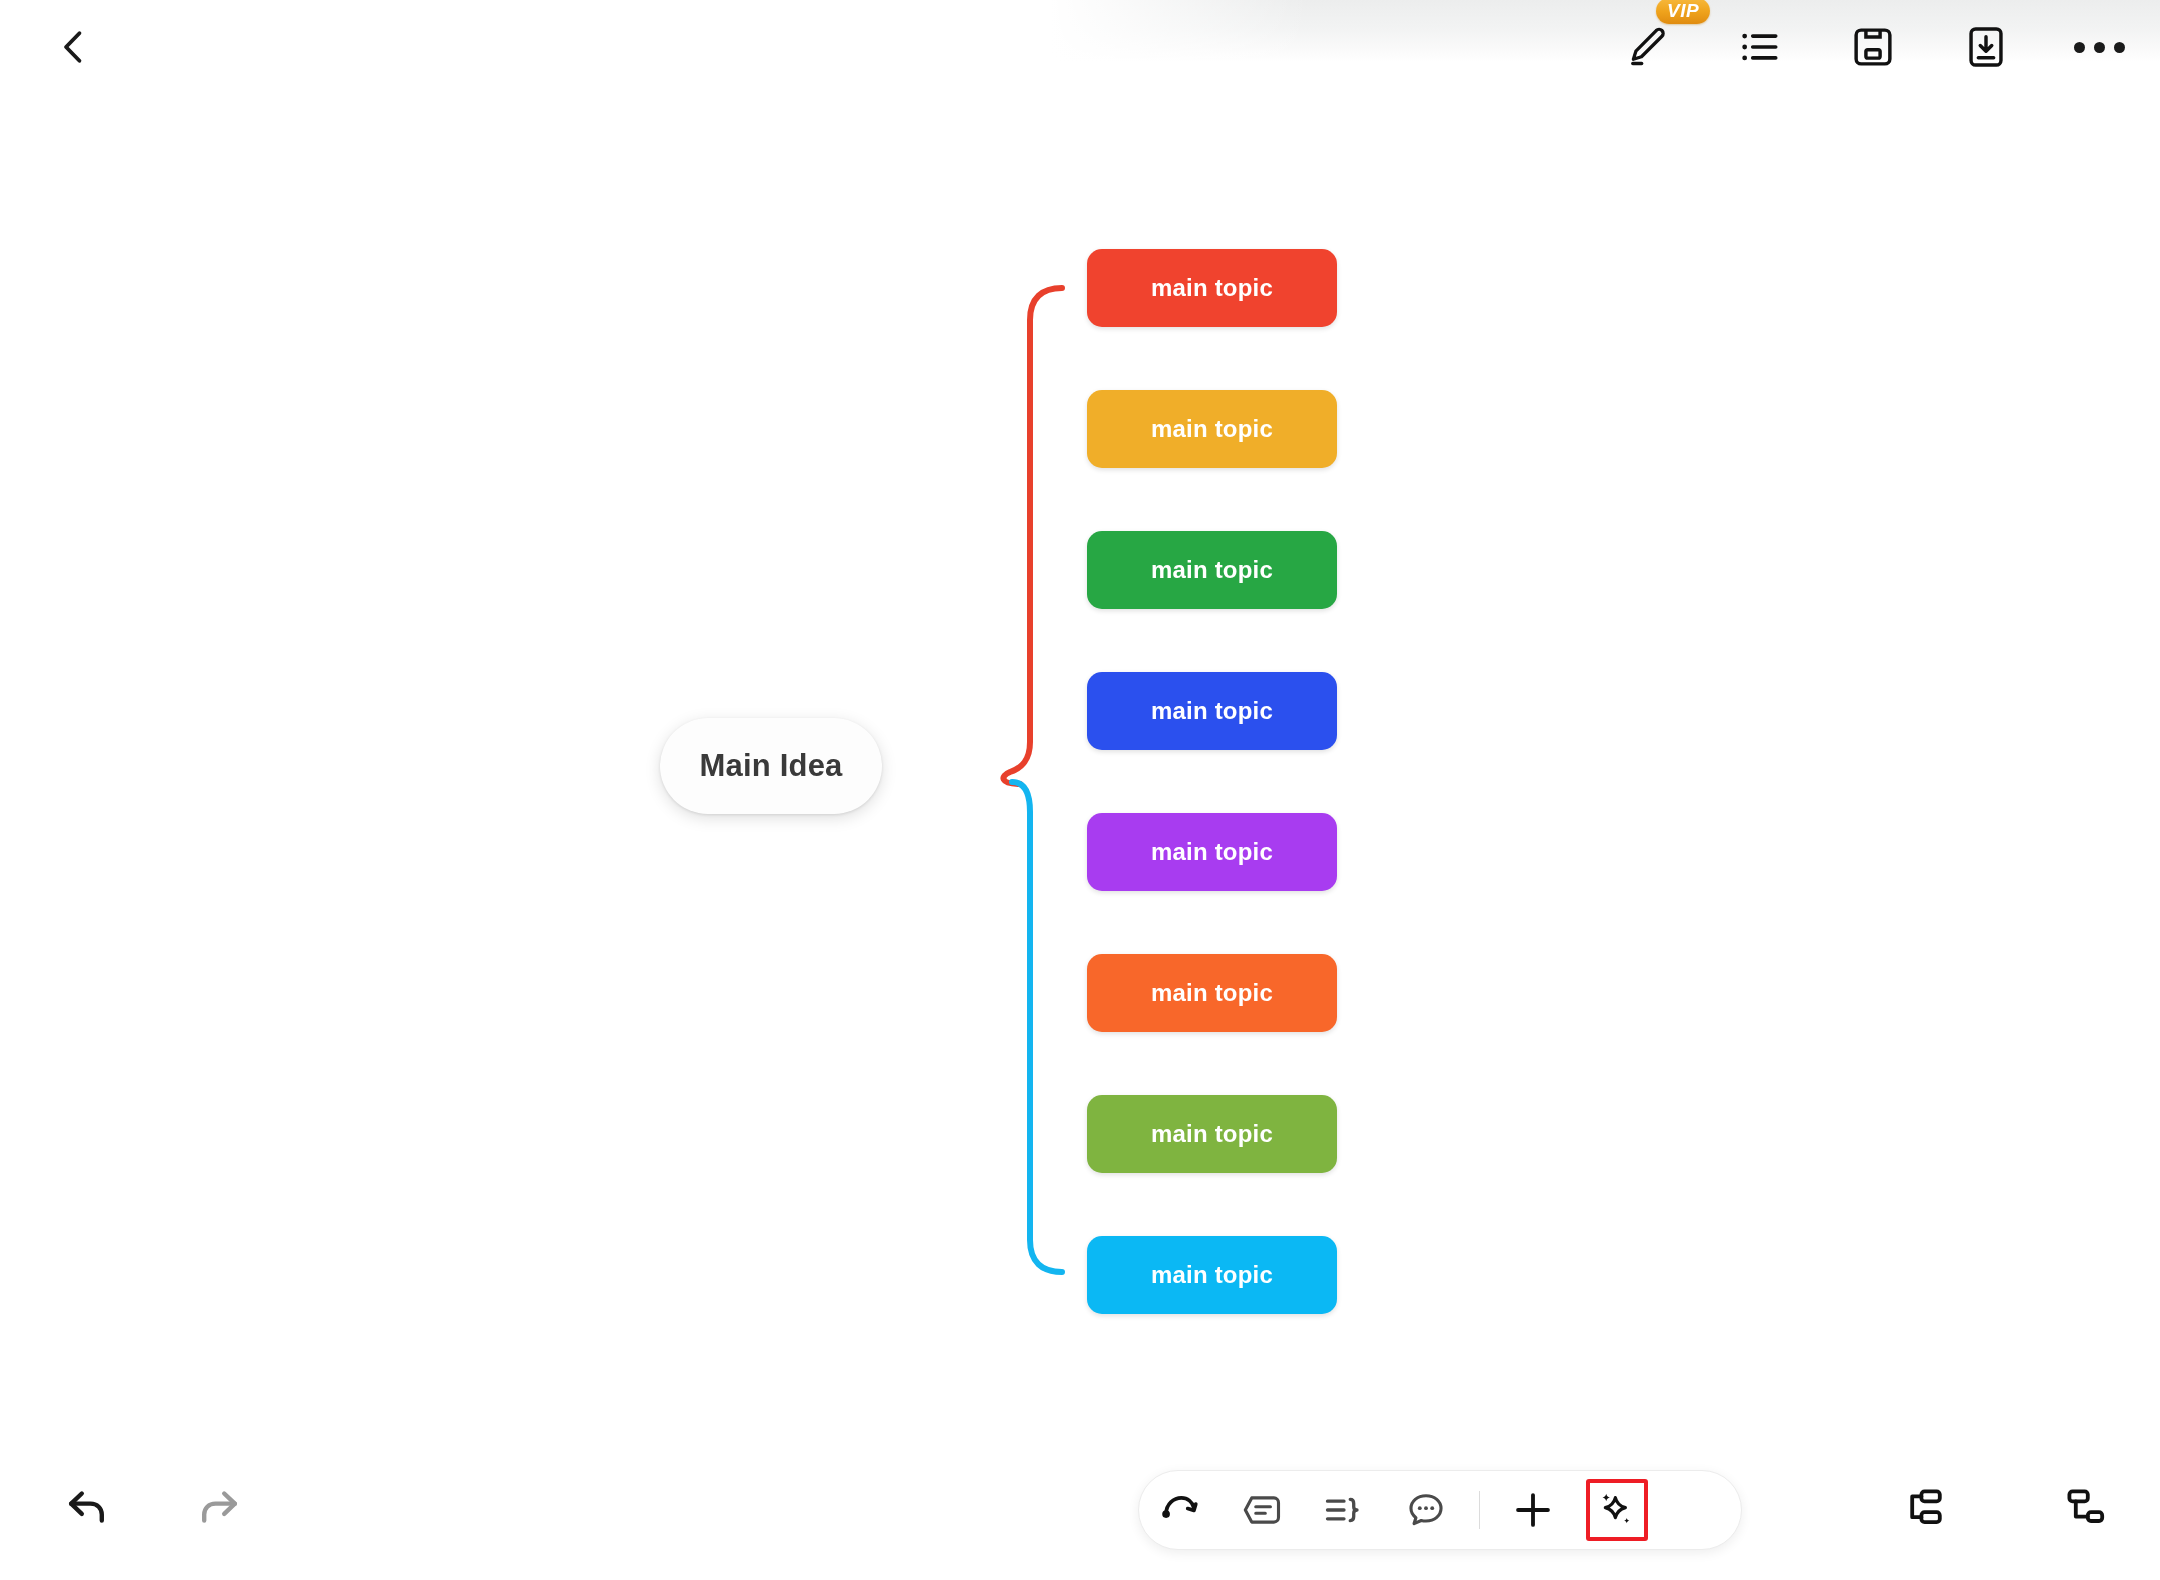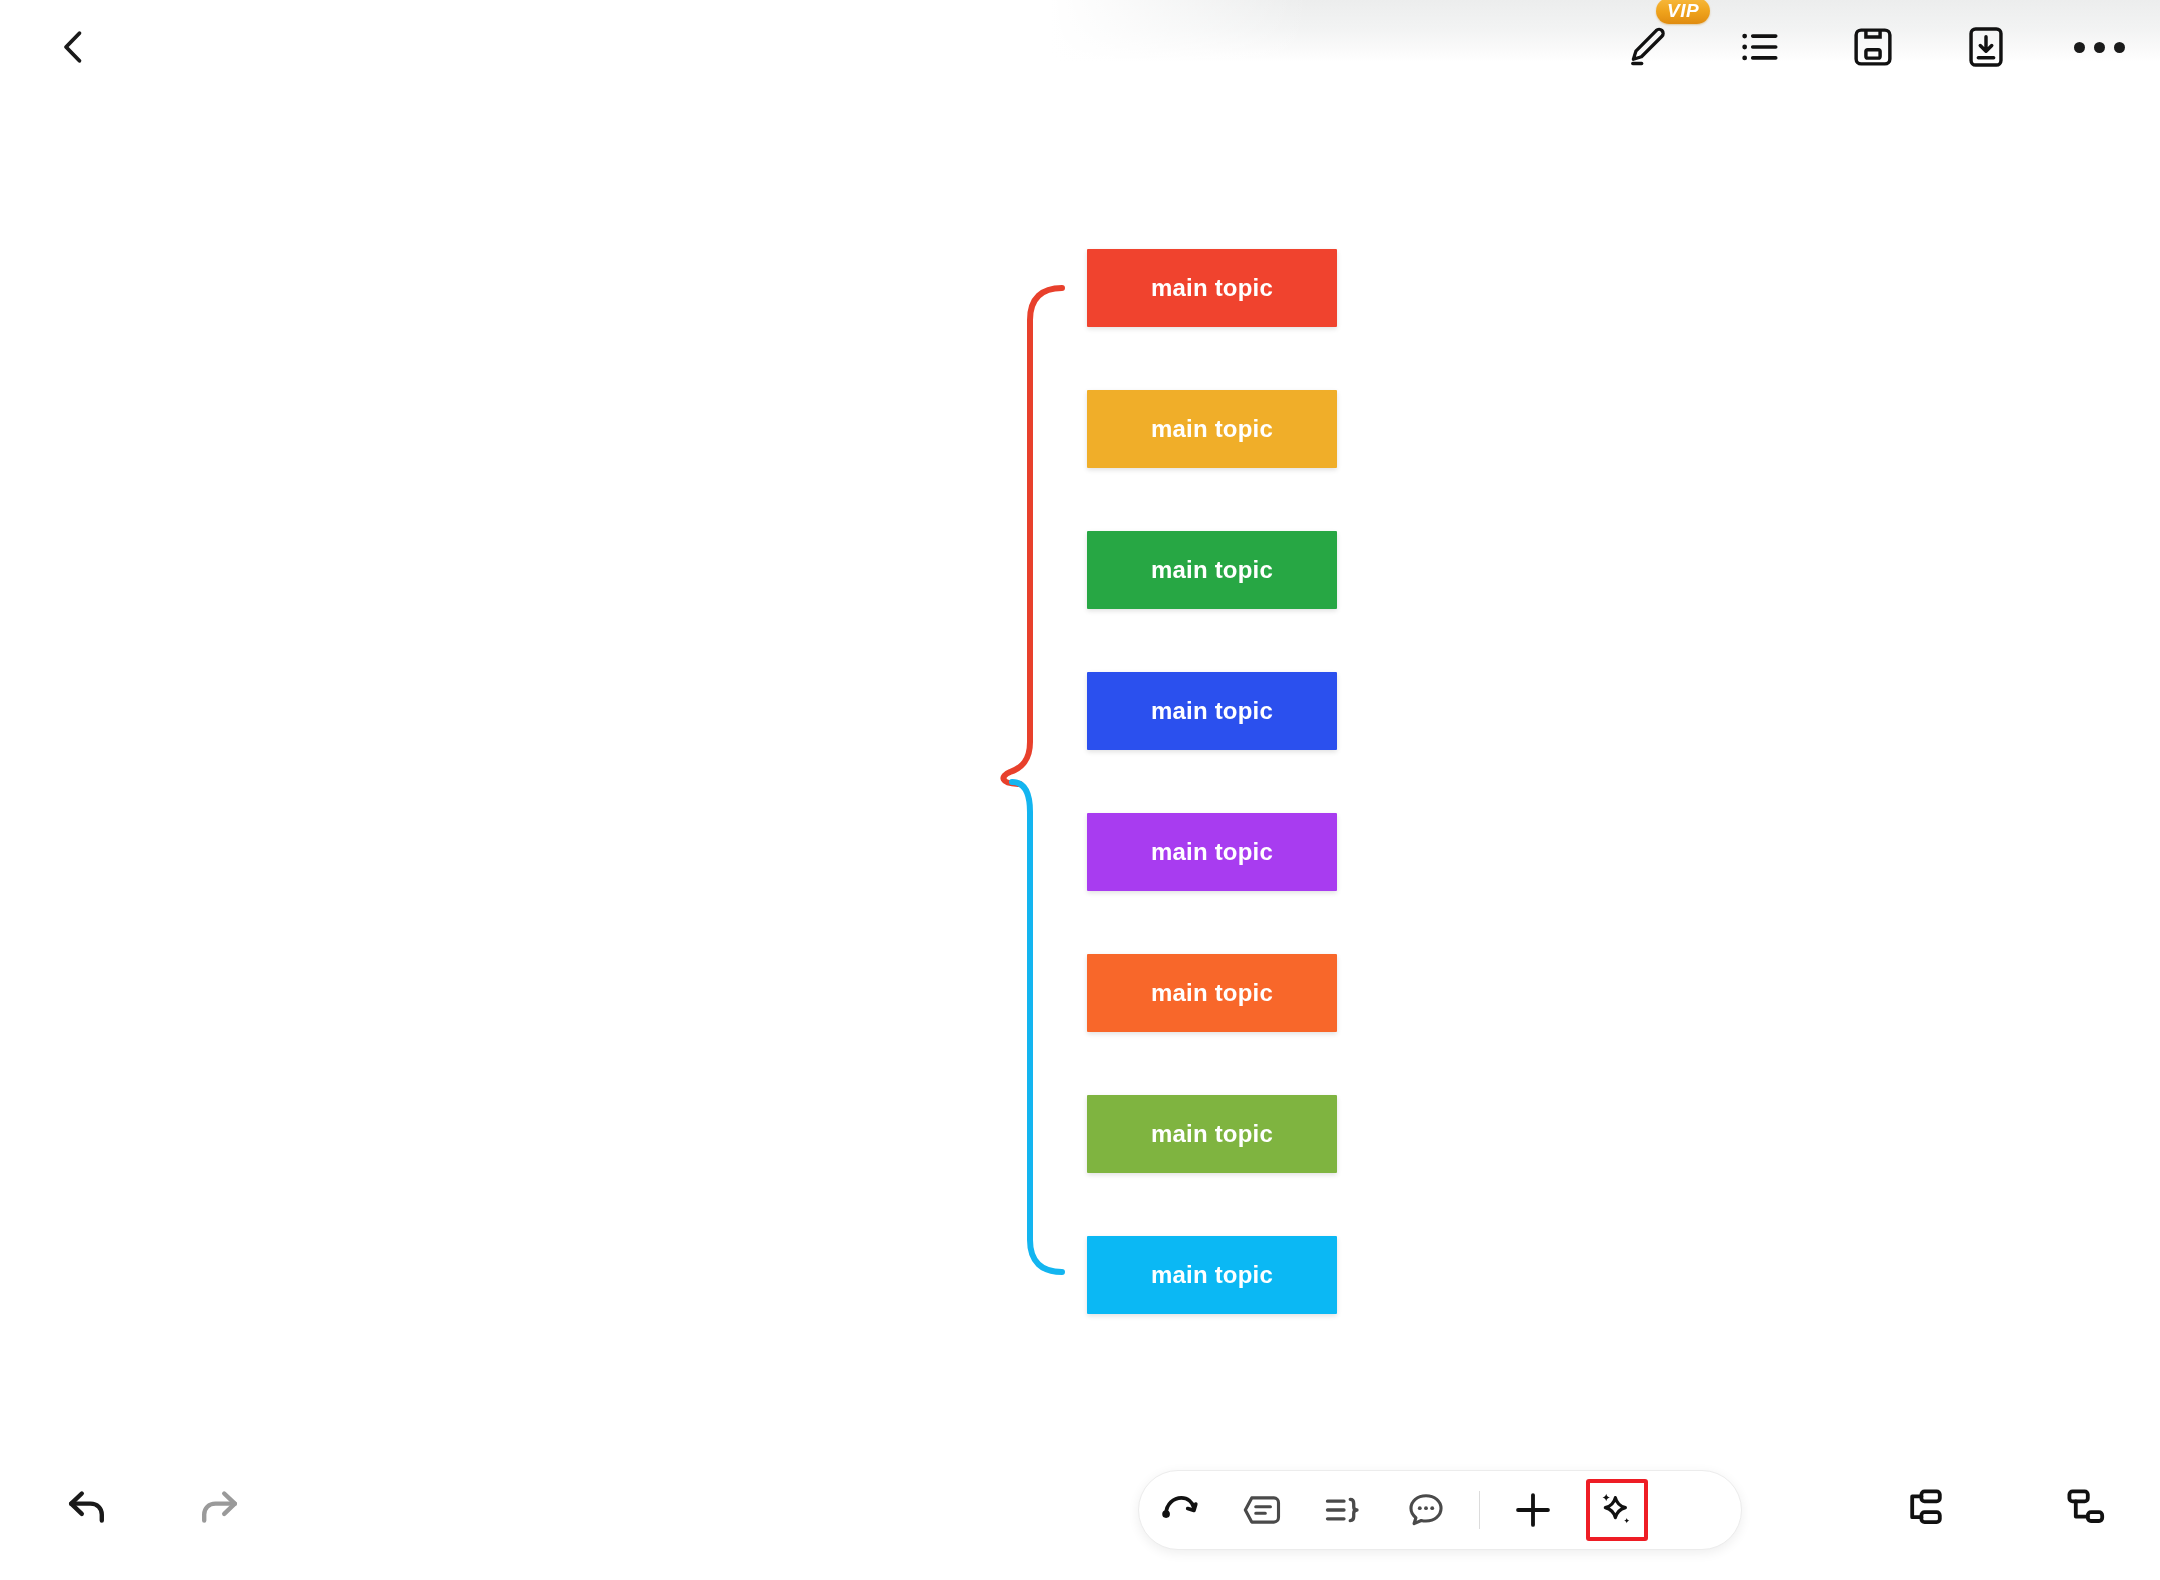--- a/index.html
+++ b/index.html
@@ -52,21 +52,21 @@
     width:222px; height:96px; border-radius:48px;
     background:#fdfdfd;
     box-shadow:0 4px 16px rgba(0,0,0,.13), 0 1px 3px rgba(0,0,0,.10);
     display:flex; align-items:center; justify-content:center;
     cursor:pointer;
   }
   .root-node span{ font-size:31px; font-weight:bold; color:#3a3a3a; letter-spacing:.2px; }
 
   .topic{
     position:absolute; left:1087px; width:250px; height:78px;
-    border-radius:1px;
+    border-radius:15px;
     display:flex; align-items:center; justify-content:center;
     box-shadow:0 2px 5px rgba(0,0,0,.12);
     cursor:pointer;
   }
   .topic span{ color:#ffffff; font-size:24px; font-weight:bold; letter-spacing:.2px; }
 
   
   .undo-redo{ position:absolute; left:58px; bottom:44px; display:flex; gap:74px; align-items:center; }
   .ur-btn{ width:58px; height:58px; display:flex; align-items:center; justify-content:center; cursor:pointer; }
 
@@ -154,20 +154,23 @@
 
     <svg class="map-svg" width="2160" height="1580">
 
       <path d="M1020 784 C 1000 784 1000 776 1010 772 C 1022 768 1030 760 1030 742
                L 1030 320 C 1030 298 1042 288 1062 288" stroke="#E8402C" stroke-width="6" fill="none" stroke-linecap="round"></path>
 
       <path d="M1012 782 C 1024 782 1030 792 1030 812
                L 1030 1240 C 1030 1262 1042 1272 1062 1272" stroke="#13B5F0" stroke-width="6" fill="none" stroke-linecap="round"></path>
     </svg>
 
+    <div class="root-node" style="background: rgb(253, 253, 253);">
+      <span style="color: rgb(58, 58, 58);">Main Idea</span>
+    </div>
 
     <div class="topic" style="top: 249px; background: rgb(240, 67, 46);">
         <span>main topic</span>
       </div>
     <div class="topic" style="top: 390px; background: rgb(240, 174, 41);">
         <span>main topic</span>
       </div>
     <div class="topic" style="top: 531px; background: rgb(39, 167, 68);">
         <span>main topic</span>
       </div>

